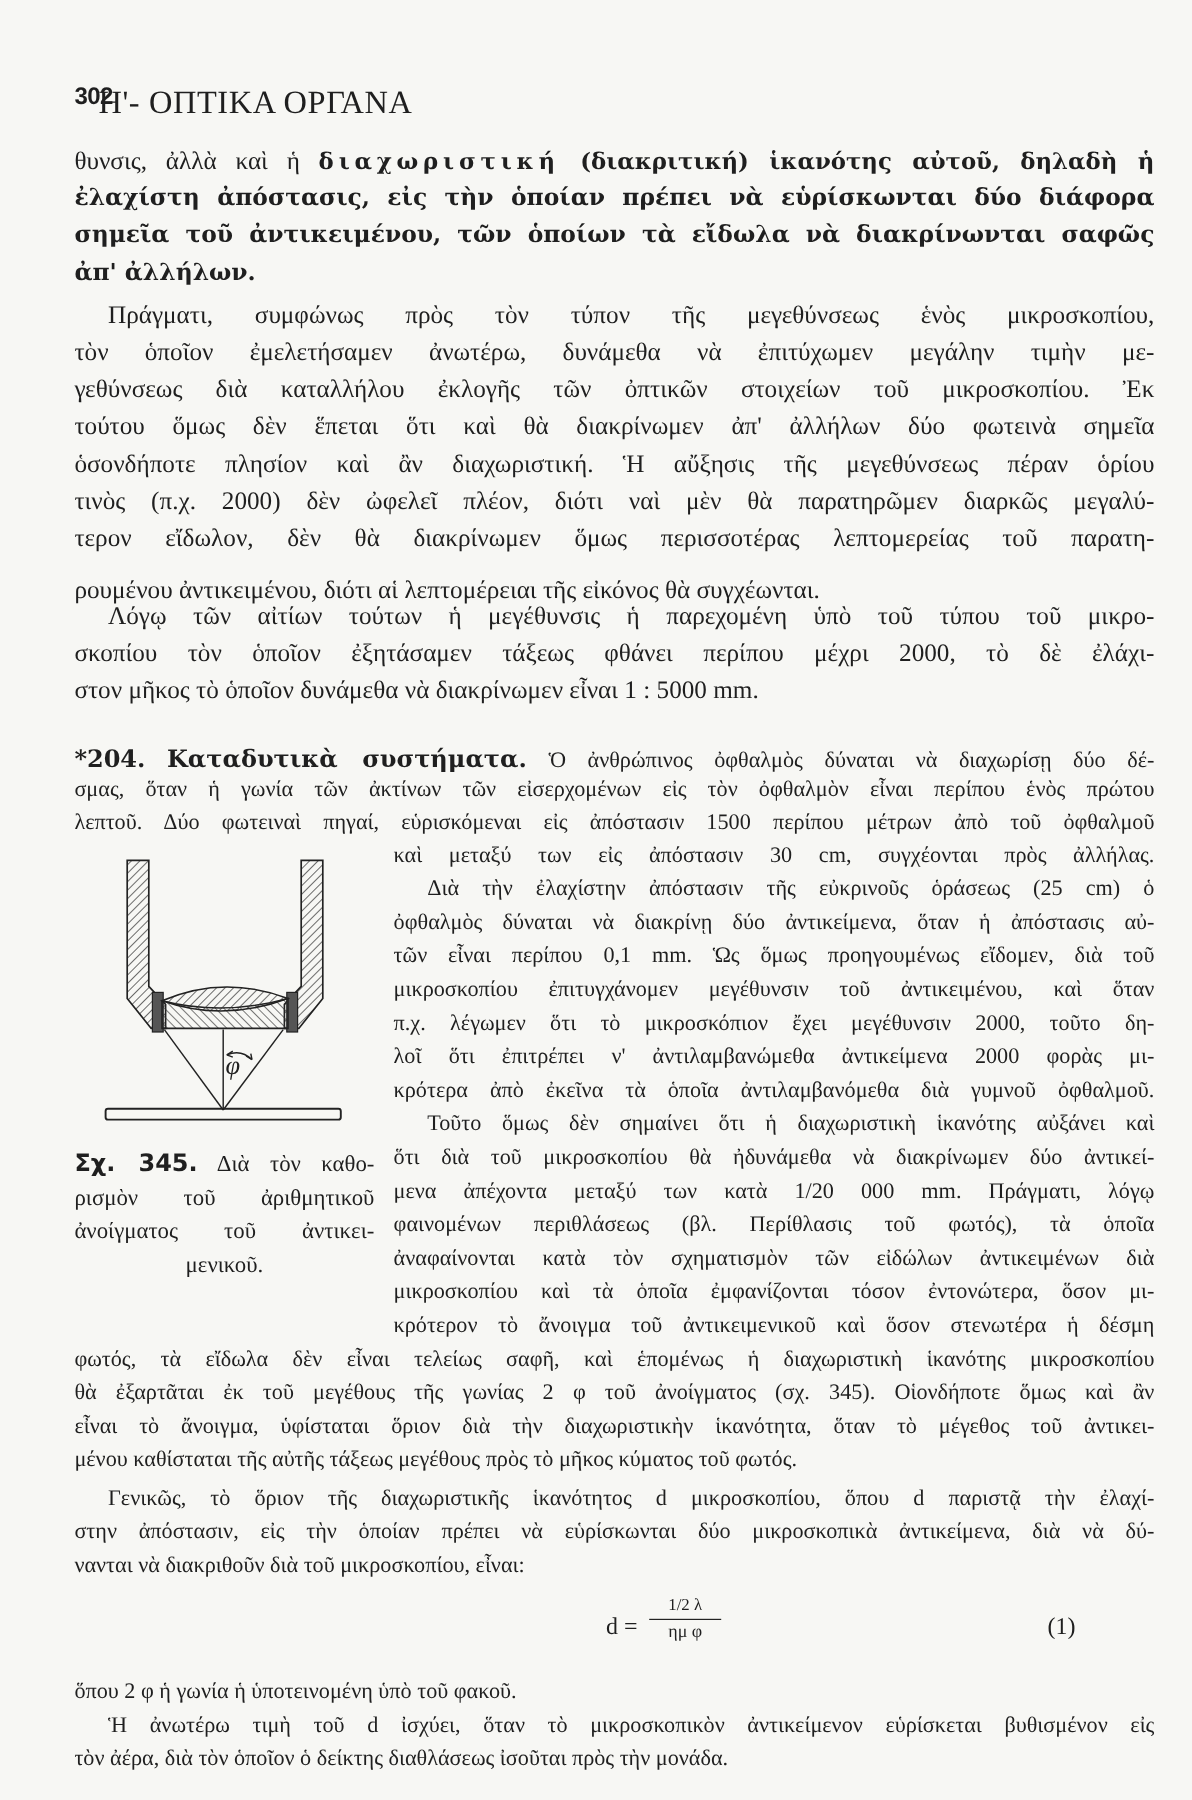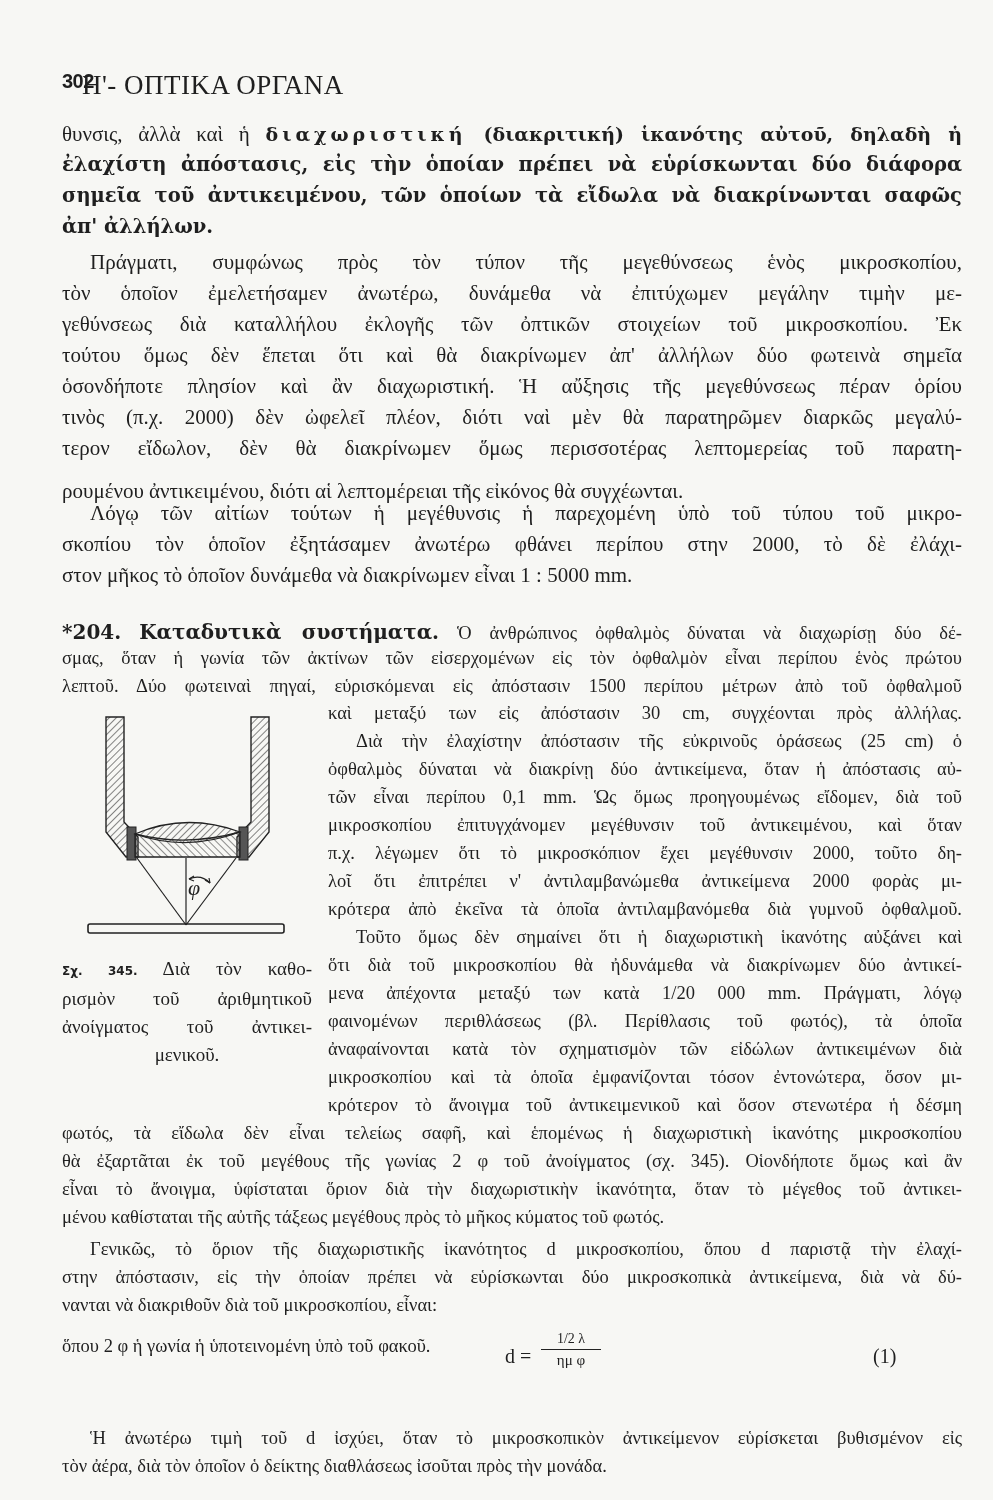--- a/index.html
+++ b/index.html
@@ -17,21 +17,21 @@
   .line.last { text-align-last: left; }
   .line.bold { font-family: "DejaVu Serif", serif; font-weight: bold; font-size: 19.5px; }
   .line.indent { padding-left: 28px; box-sizing: border-box; }
   .spaced { letter-spacing: 4px; }
   .small { font-size: 18.5px; }
   .wrap { left: 328px; width: 634px; }
 
   .sec-title { font-family: "DejaVu Serif", serif; font-weight: bold; font-size: 20px; }
 
   .caption { position: absolute; left: 62px; width: 250px; font-family: "Liberation Serif", serif; font-size: 19px; line-height: 28px; text-align: center; }
-  .caption .cap-label { font-family: "DejaVu Sans", sans-serif; font-weight: bold; font-size: 12px; }
+  .caption .cap-label { font-family: "DejaVu Sans", sans-serif; font-weight: bold; font-size: 20px; }
   .caption div { text-align: justify; text-align-last: justify; white-space: nowrap; }
   .caption div.c { text-align: center; text-align-last: center; }
 
   .formula { position: absolute; top: 1290px; left: 500px; font-family: "Liberation Serif", serif; font-size: 20px; }
   .frac { position: absolute; left: 36px; top: -14px; width: 60px; text-align: center; }
   .frac .num { display: block; font-size: 14px; }
   .frac .bar { display: block; border-top: 1px solid #222; margin: 2px 0; }
   .frac .den { display: block; font-size: 15px; font-family: Liberation Serif, serif; }
   .eqno { position: absolute; top: 1293px; left: 873px; font-family: "Liberation Serif", serif; font-size: 20px; }
 </style>
@@ -53,21 +53,21 @@
 <div class="line indent" style="top:250px;">Πράγματι, συμφώνως πρὸς τὸν τύπον τῆς μεγεθύνσεως ἑνὸς μικροσκοπίου,</div>
 <div class="line" style="top:281px;">τὸν ὁποῖον ἐμελετήσαμεν ἀνωτέρω, δυνάμεθα νὰ ἐπιτύχωμεν μεγάλην τιμὴν με-</div>
 <div class="line" style="top:312px;">γεθύνσεως διὰ καταλλήλου ἐκλογῆς τῶν ὀπτικῶν στοιχείων τοῦ μικροσκοπίου. Ἐκ</div>
 <div class="line" style="top:343px;">τούτου ὅμως δὲν ἕπεται ὅτι καὶ θὰ διακρίνωμεν ἀπ' ἀλλήλων δύο φωτεινὰ σημεῖα</div>
 <div class="line" style="top:374px;">ὁσονδήποτε πλησίον καὶ ἂν διαχωριστική. Ἡ αὔξησις τῆς μεγεθύνσεως πέραν ὁρίου</div>
 <div class="line" style="top:405px;">τινὸς (π.χ. 2000) δὲν ὠφελεῖ πλέον, διότι ναὶ μὲν θὰ παρατηρῶμεν διαρκῶς μεγαλύ-</div>
 <div class="line" style="top:436px;">τερον εἴδωλον, δὲν θὰ διακρίνωμεν ὅμως περισσοτέρας λεπτομερείας τοῦ παρατη-</div>
 <div class="line last" style="top:479px;">ρουμένου ἀντικειμένου, διότι αἱ λεπτομέρειαι τῆς εἰκόνος θὰ συγχέωνται.</div>
 
 <div class="line indent" style="top:501px;">Λόγῳ τῶν αἰτίων τούτων ἡ μεγέθυνσις ἡ παρεχομένη ὑπὸ τοῦ τύπου τοῦ μικρο-</div>
-<div class="line" style="top:532px;">σκοπίου τὸν ὁποῖον ἐξητάσαμεν ἀνωτέρω φθάνει περίπου στην 2000, τὸ δὲ ἐλάχι-</div>
+<div class="line" style="top:532px;">σκοπίου τὸν ὁποῖον ἐξητάσαμεν τάξεως φθάνει περίπου μέχρι 2000, τὸ δὲ ἐλάχι-</div>
 <div class="line last" style="top:563px;">στον μῆκος τὸ ὁποῖον δυνάμεθα νὰ διακρίνωμεν εἶναι 1 : 5000 mm.</div>
 
 <div class="line small" style="top:620px;">
   <span class="sec-title">*</span><span class="sec-title">204.</span>
   <span class="sec-title">Καταδυτικὰ συστήματα.</span><span> Ὁ ἀνθρώπινος ὀφθαλμὸς δύναται νὰ διαχωρίσῃ δύο δέ-</span>
 </div>
 <div class="line small" style="top:648px;">σμας, ὅταν ἡ γωνία τῶν ἀκτίνων τῶν εἰσερχομένων εἰς τὸν ὀφθαλμὸν εἶναι περίπου ἑνὸς πρώτου</div>
 <div class="line small" style="top:676px;">λεπτοῦ. Δύο φωτειναὶ πηγαί, εὑρισκόμεναι εἰς ἀπόστασιν 1500 περίπου μέτρων ἀπὸ τοῦ ὀφθαλμοῦ</div>
 
 <div class="line small wrap" style="top:703px;">καὶ μεταξύ των εἰς ἀπόστασιν 30 cm, συγχέονται πρὸς ἀλλήλας.</div>
@@ -137,15 +137,15 @@
 <div class="formula" style="top:1345px; left:505px;">
   <span>d =</span>
   <span class="frac">
     <span class="num">1/2 λ</span>
     <span class="bar"></span>
     <span class="den">ημ φ</span>
   </span>
 </div>
 <div class="eqno" style="top:1345px;">(1)</div>
 
-<div class="line small last" style="top:1336px;">ὅπου 2 φ ἡ γωνία ἡ ὑποτεινομένη ὑπὸ τοῦ φακοῦ.</div>
+<div class="line small last" style="top:1400px;">ὅπου 2 φ ἡ γωνία ἡ ὑποτεινομένη ὑπὸ τοῦ φακοῦ.</div>
 <div class="line small indent" style="top:1428px;">Ἡ ἀνωτέρω τιμὴ τοῦ d ἰσχύει, ὅταν τὸ μικροσκοπικὸν ἀντικείμενον εὑρίσκεται βυθισμένον εἰς</div>
 <div class="line small last" style="top:1456px;">τὸν ἀέρα, διὰ τὸν ὁποῖον ὁ δείκτης διαθλάσεως ἰσοῦται πρὸς τὴν μονάδα.</div>
 
 </body></html>

